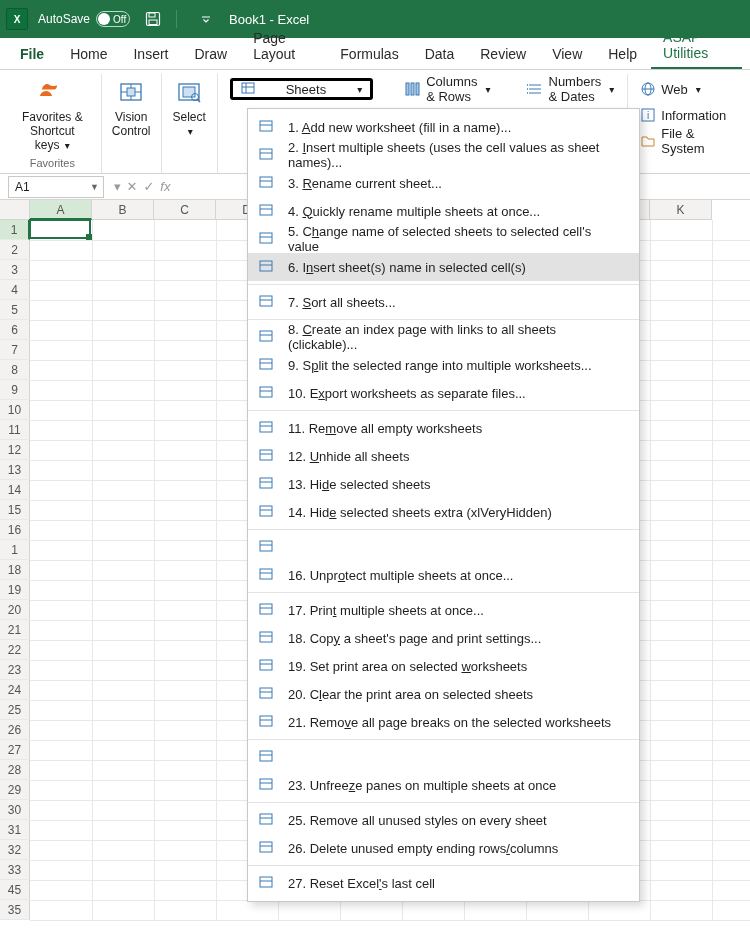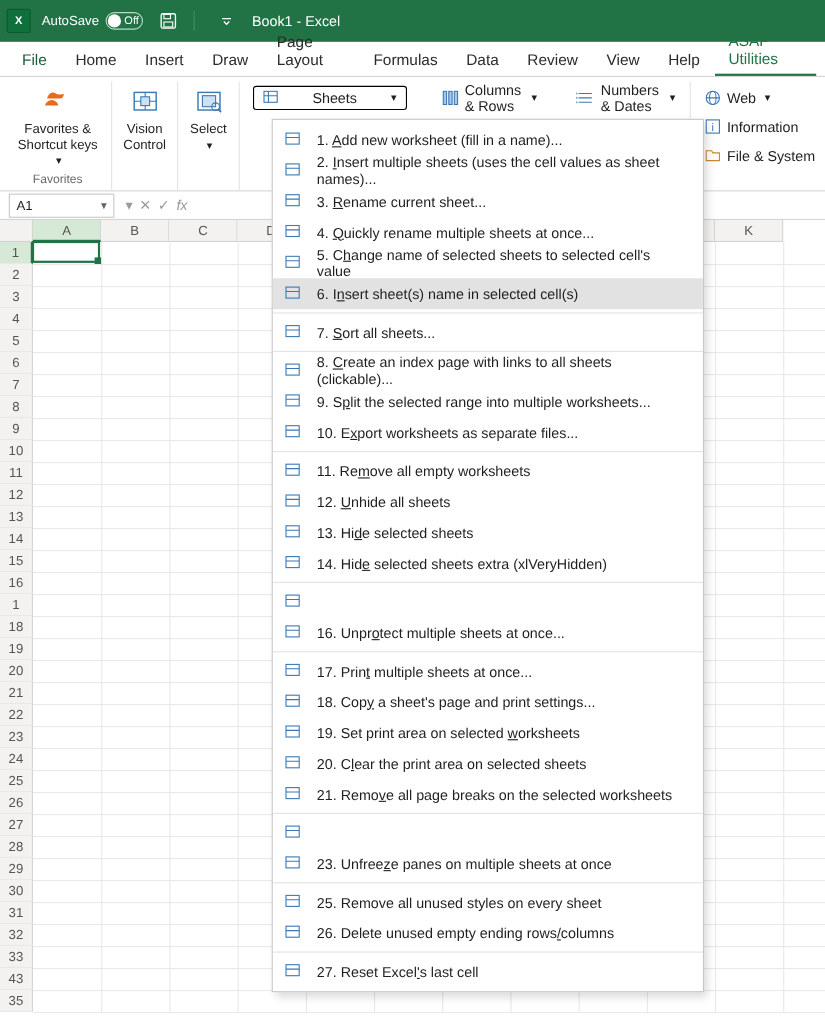--- a/index.html
+++ b/index.html
@@ -10,33 +10,33 @@
   .autosave { display:flex; align-items:center; gap:6px; font-size:12px; }
   .switch { width:34px; height:16px; border:1px solid #b7dcc7; border-radius:8px; display:flex; align-items:center; background:transparent; padding:1px; }
   .switch .knob { width:12px; height:12px; border-radius:50%; background:#fff; }
   .switch .lbl { font-size:10px; margin-left:3px; color:#fff; }
   .qat-btn { width:26px; height:26px; display:flex; align-items:center; justify-content:center; margin-left:10px; border-radius:4px;}
   .qat-sep { width:1px; height:18px; background:#3f8f67; margin:0 6px 0 10px;}
   .doc-title { margin-left:10px; font-size:13px; }
   
   .tabstrip { height: 32px; border-bottom: 1px solid #d4d4d4; display:flex; align-items:flex-end; padding: 0 8px; gap: 2px; }
   .tab { padding: 6px 12px 7px; font-size: 14px; color:#2b2b2b; cursor:pointer; }
-  .tab.file { color:#185c37; font-weight:400; }
+  .tab.file { color:#185c37; font-weight:700; }
   .tab.active { color:#217346; border-bottom:2px solid #217346; font-weight:400; padding-bottom:6px;}
   
   .ribbon { height: 104px; border-bottom: 1px solid #d4d4d4; display:flex; align-items:stretch; padding: 4px 4px 0; gap:0; background:#fff; }
   .group { display:flex; flex-direction:column; align-items:center; justify-content:flex-start; padding: 2px 8px 0; border-right:1px solid #e3e3e3; }
   .group:last-child { border-right:none; }
   .big-btn { display:flex; flex-direction:column; align-items:center; text-align:center; width:auto; min-width:54px; padding:4px 4px 0; cursor:pointer; }
   .big-btn .ico { height:26px; display:flex; align-items:center; justify-content:center; margin-bottom:4px; }
   .big-btn .lbl { font-size:12px; line-height:14px; }
   .group-caption { font-size:11px; color:#6a6a6a; margin-top:auto; margin-bottom:4px; }
   .small-btn-row { display:flex; flex-direction:column; gap:4px; padding-top:2px; }
   .small-btn { display:flex; align-items:center; gap:6px; font-size:13px; cursor:pointer; height:22px; padding:0 4px; border:1px solid transparent; border-radius:3px;}
-  .small-btn.boxed { border:1px solid #000000; padding:2px 8px;gap:29px; }
+  .small-btn.boxed { border:3px solid #000000; padding:2px 8px;gap:29px; }
   .chev { font-size:10px; margin-left:2px;}
   
   .fbar { height: 26px; border-bottom:1px solid #d4d4d4; display:flex; align-items:center; }
   .namebox { width:96px; height:22px; margin:0 2px 0 8px; border:1px solid #c8c8c8; display:flex; align-items:center; padding:0 6px; font-size:12px; position:relative;}
   .namebox .dd { position:absolute; right:4px; font-size:9px; color:#666;}
   .fx-ctrl { display:flex; align-items:center; gap:6px; margin-left:8px; }
   .fx-ctrl span { color:#9a9a9a; font-size:13px; }
   .fx { font-style:italic; color:#666; }
   
   .sheet { position:relative; }
@@ -289,21 +289,21 @@
         <div class="rowhdr">24</div>
         <div class="rowhdr">25</div>
         <div class="rowhdr">26</div>
         <div class="rowhdr">27</div>
         <div class="rowhdr">28</div>
         <div class="rowhdr">29</div>
         <div class="rowhdr">30</div>
         <div class="rowhdr">31</div>
         <div class="rowhdr">32</div>
         <div class="rowhdr">33</div>
-        <div class="rowhdr">43</div>
+        <div class="rowhdr">45</div>
         <div class="rowhdr">35</div>
       </div>
     <div class="cells" id="cells" style="height: 700px;">
       <div class="sel-cell">
           <div class="handle"></div>
         </div>
     <div class="gridline-h" style="top: 20px;"></div>
         <div class="gridline-h" style="top: 40px;"></div>
         <div class="gridline-h" style="top: 60px;"></div>
         <div class="gridline-h" style="top: 80px;"></div>

